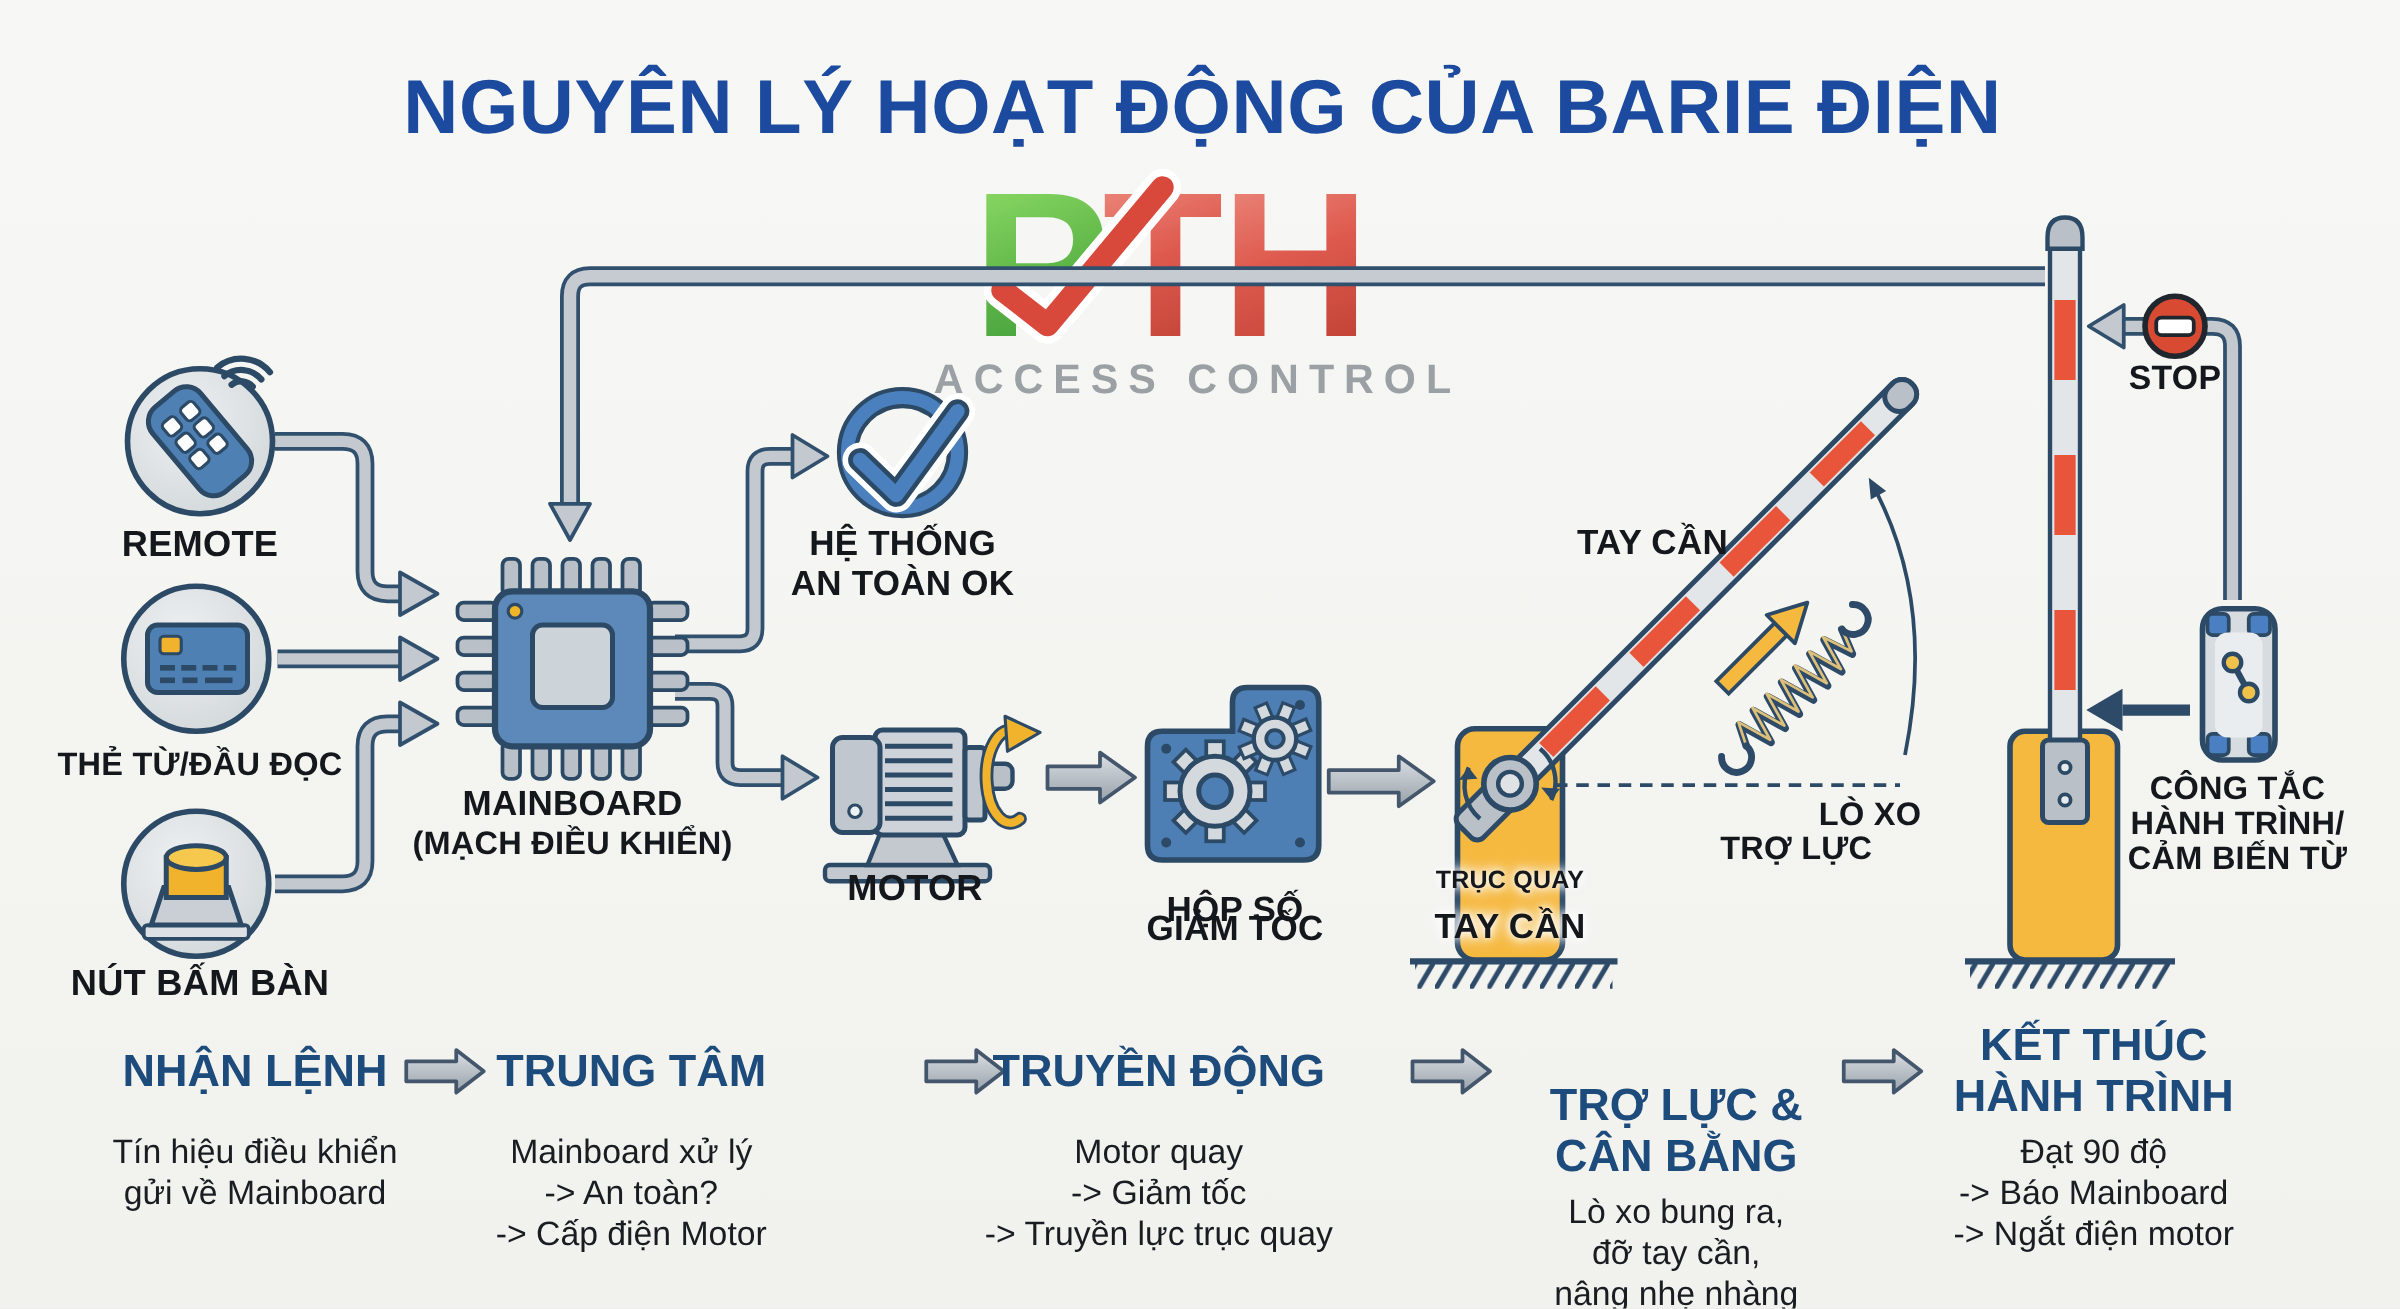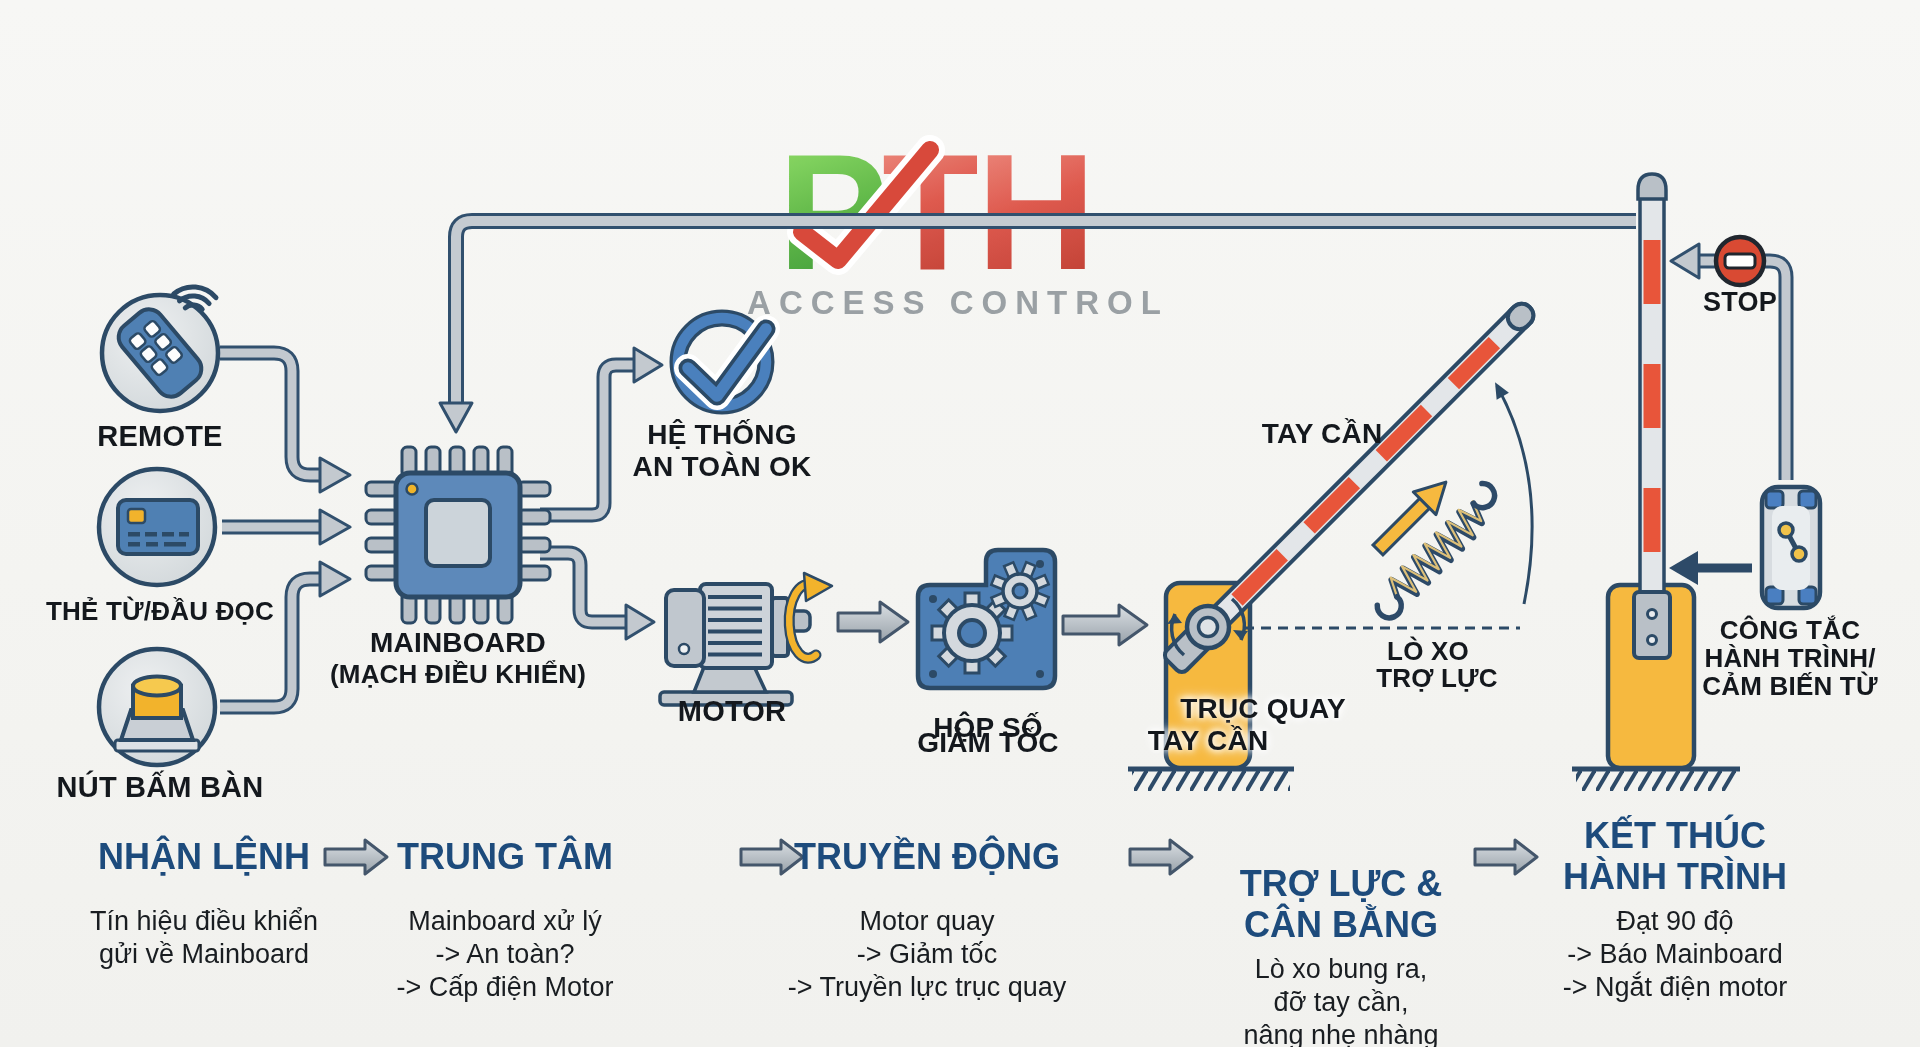--- a/index.html
+++ b/index.html
@@ -340,42 +340,43 @@
         <path class="blk" d="M0 -8 H40 V-17 L62 0 L40 17 V8 H0 Z"></path>
       </g>
     <g transform="translate(1130,857)">
         <path class="blk" d="M0 -8 H40 V-17 L62 0 L40 17 V8 H0 Z"></path>
       </g>
     <g transform="translate(1475,857)">
         <path class="blk" d="M0 -8 H40 V-17 L62 0 L40 17 V8 H0 Z"></path>
       </g>
   </svg>
 
+  <div class="title">NGUYÊN LÝ HOẠT ĐỘNG CỦA BARIE ĐIỆN</div>
 
   <div class="lbl" style="left:160px;top:420px;font-size:29px;">REMOTE</div>
   <div class="lbl" style="left:160px;top:596px;">THẺ TỪ/ĐẦU ĐỌC</div>
   <div class="lbl" style="left:160px;top:771px;font-size:29px;">NÚT BẤM BÀN</div>
 
   <div class="lbl" style="left:458px;top:627px;font-size:28px;">MAINBOARD</div>
   <div class="lbl" style="left:458px;top:659px;">(MẠCH ĐIỀU KHIỂN)</div>
 
   <div class="lbl" style="left:722px;top:419px;font-size:28px;">HỆ THỐNG</div>
   <div class="lbl" style="left:722px;top:451px;font-size:28px;">AN TOÀN OK</div>
 
   <div class="lbl" style="left:732px;top:695px;font-size:29px;">MOTOR</div>
 
   <div class="lbl" style="left:988px;top:695px;font-size:28px;margin-top:17px;">HỘP SỐ</div>
   <div class="lbl" style="left:988px;top:727px;font-size:28px;">GIẢM TỐC</div>
 
-  <div class="lbl halo" style="left:1263px;top:693px;font-size:28px;">TRỤC QUAY</div>
+  <div class="lbl halo" style="left:1208px;top:693px;font-size:20px;">TRỤC QUAY</div>
   <div class="lbl halo" style="left:1208px;top:725px;font-size:28px;">TAY CẦN</div>
 
   <div class="lbl" style="left:1322px;top:418px;font-size:28px;">TAY CẦN</div>
 
-  <div class="lbl" style="left:1428px;top:636px;">LÒ XO</div>
+  <div class="lbl" style="left:1496px;top:636px;">LÒ XO</div>
   <div class="lbl" style="left:1437px;top:663px;">TRỢ LỰC</div>
 
   <div class="lbl" style="left:1740px;top:287px;font-size:27px;">STOP</div>
 
   <div class="lbl" style="left:1790px;top:615px;">CÔNG TẮC</div>
   <div class="lbl" style="left:1790px;top:643px;">HÀNH TRÌNH/</div>
   <div class="lbl" style="left:1790px;top:671px;">CẢM BIẾN TỪ</div>
 
   <div class="step" style="left:204px;">
     <div class="step-head">

